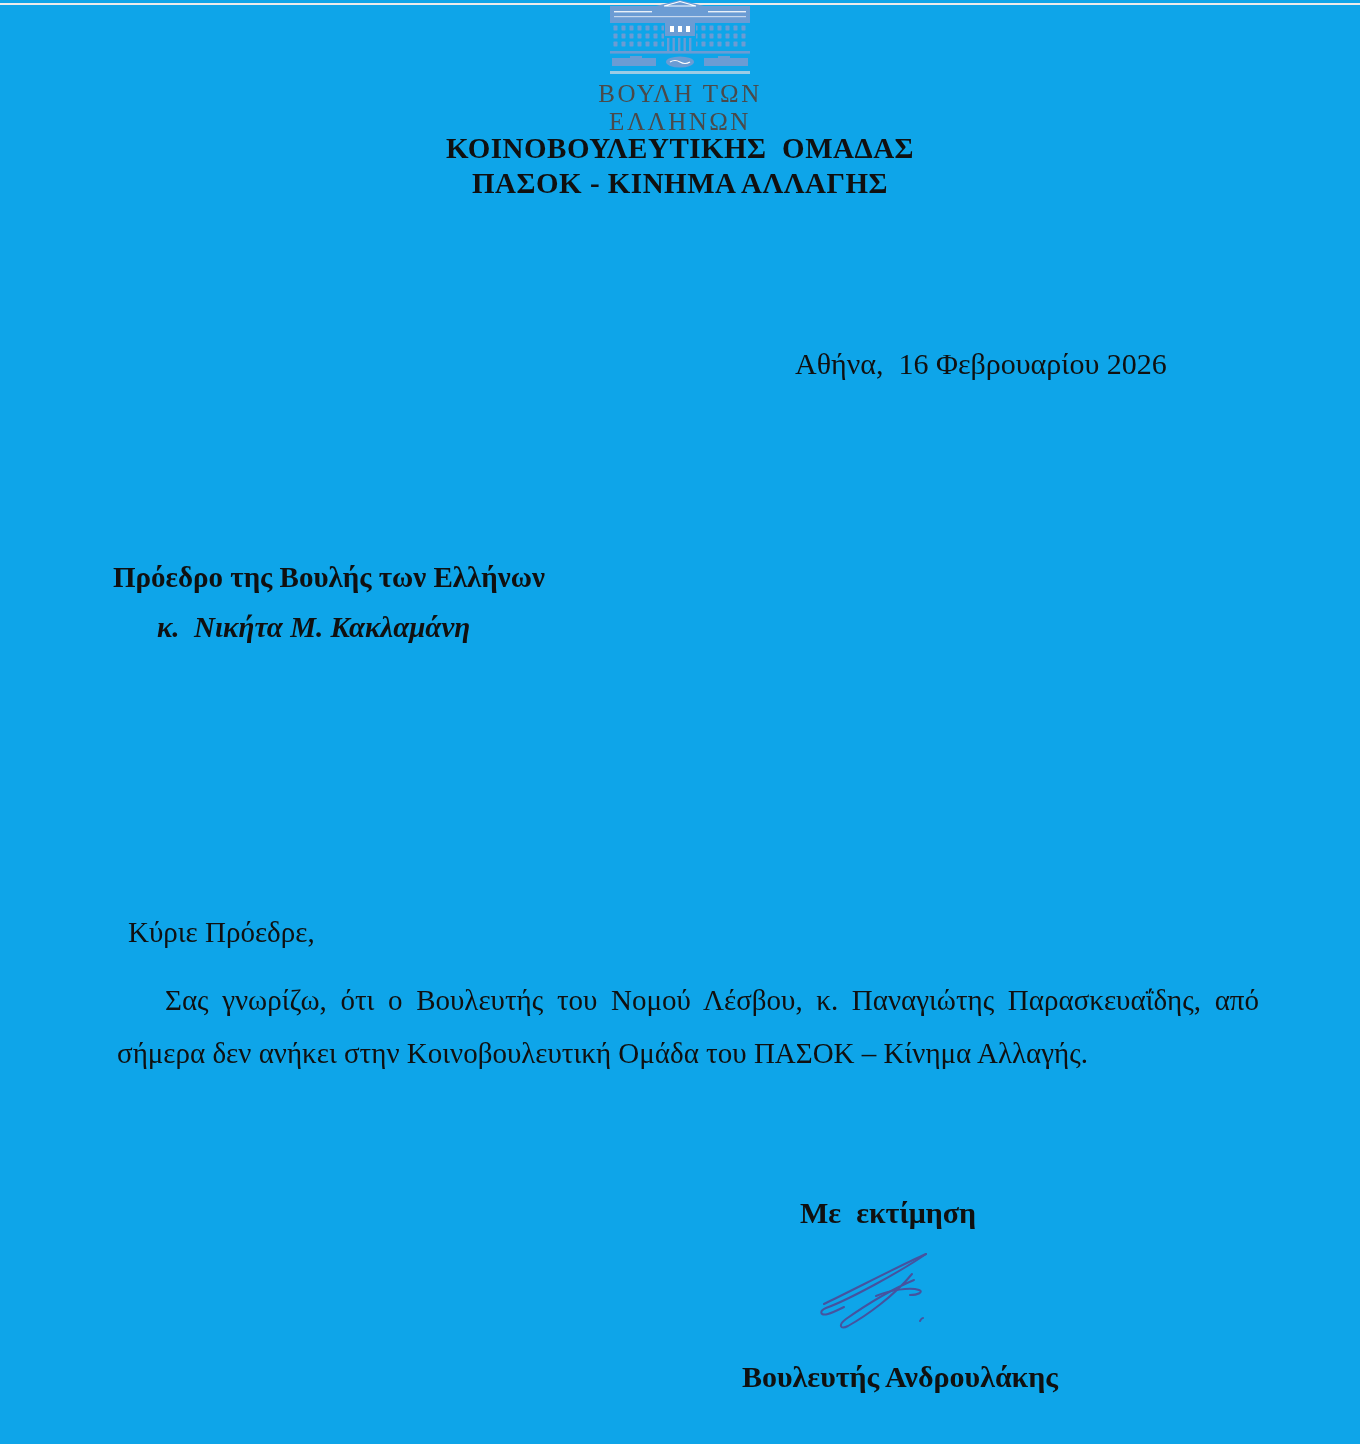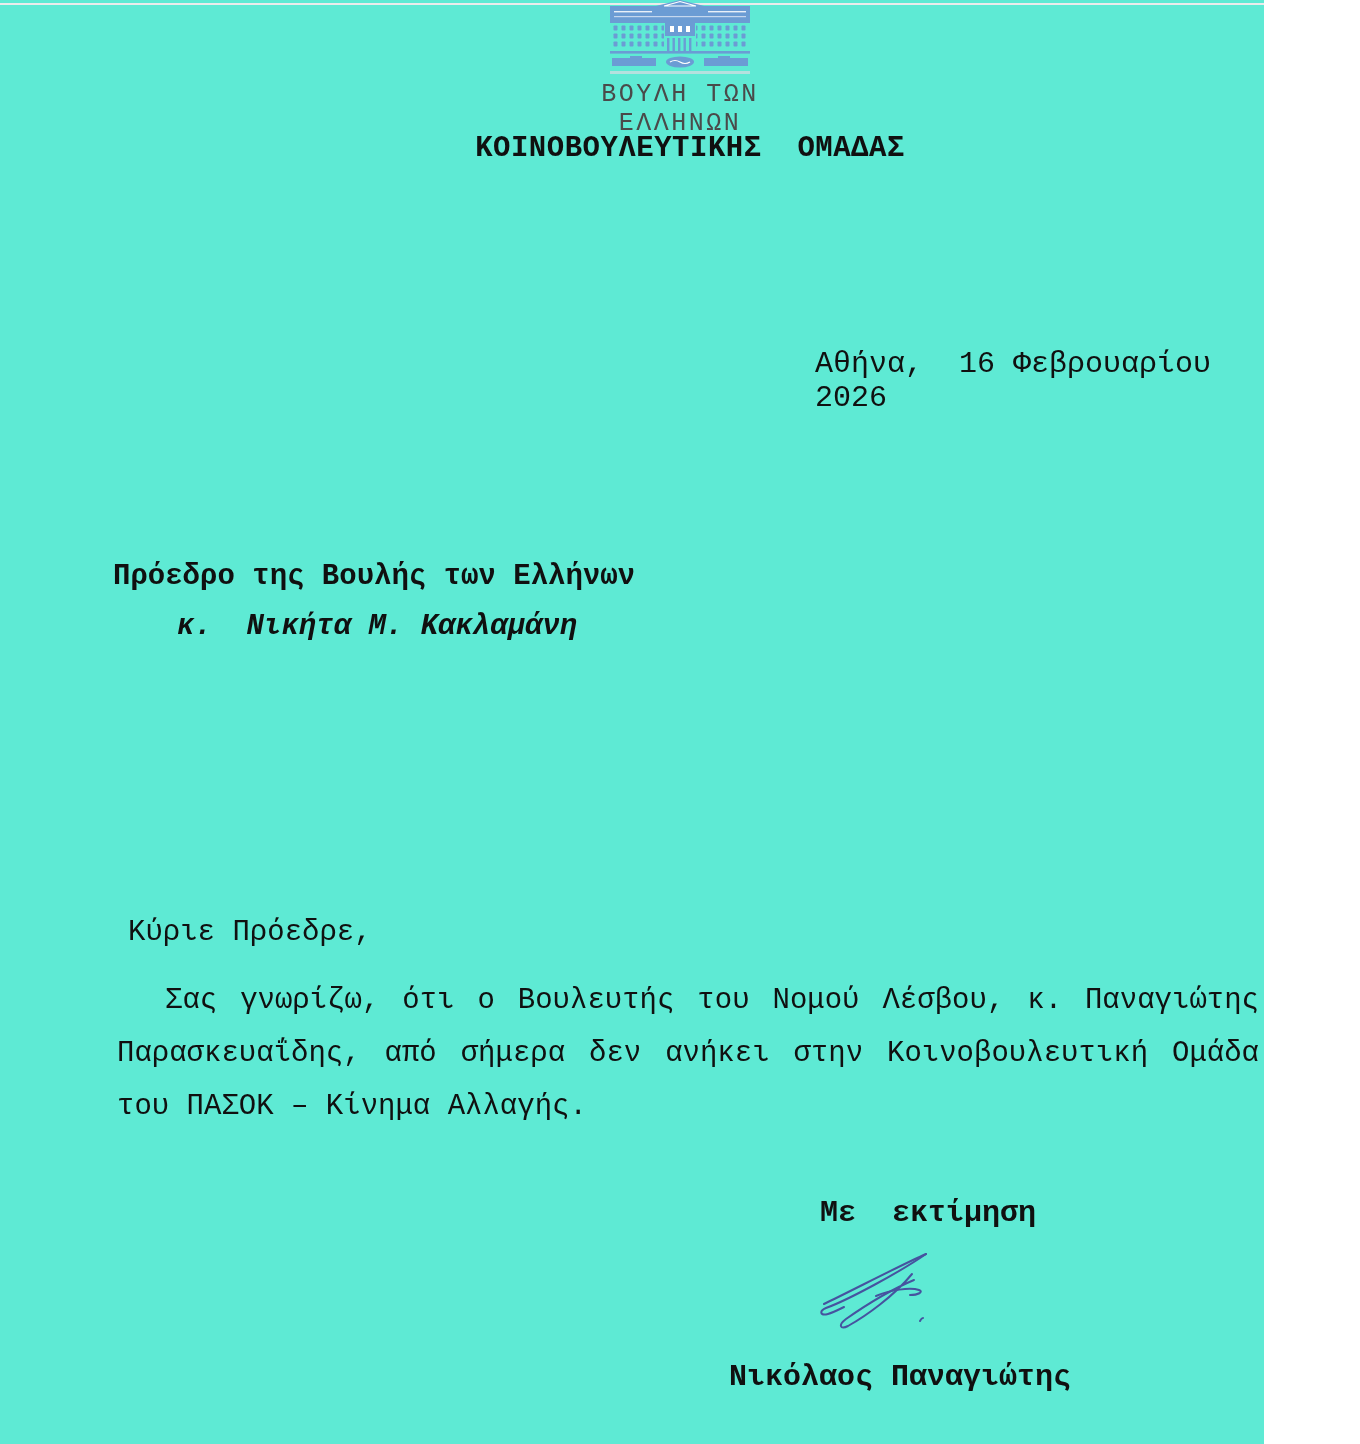--- a/index.html
+++ b/index.html
@@ -1,28 +1,28 @@
 <!DOCTYPE html>
 <html lang="el"><head>
 <meta charset="utf-8">
 <style>
   html,body{margin:0;padding:0;background:#ffffff;}
   .page{
     position:relative;
-    width:1264px;height:1444px;
-    background:#5eead4;
-    font-family:Liberation Mono, monospace;
+    width:1360px;height:1444px;
+    background:#0ea5e9;
+    font-family:Liberation Serif, serif;
     color:#111111;
     overflow:hidden;
   }
   .scanline{
     position:absolute;top:3px;left:0;width:100%;height:2px;
     background:#ebebeb;
   }
-  .prewrap{white-space:pre-wrap;padding-left:20px;}
+  .prewrap{white-space:pre-wrap;}
 
   
   .masthead{
     position:absolute;top:0;left:534px;width:292px;
     text-align:center;
   }
   .emblem{display:block;margin:0 auto;}
   .emblem-caption{
     margin-top:4px;
     font-size:25px;letter-spacing:2.5px;
@@ -117,20 +117,21 @@
       <ellipse cx="76" cy="62" rx="14" ry="5.5" fill="#6b9cd4"></ellipse>
       <path d="M66,62 q5,-3 10,0 q5,3 10,0" stroke="#ffffff" stroke-width="1.2" fill="none"></path>
 
       <rect x="6" y="71" width="140" height="3" fill="#d9dde3" opacity="0.7"></rect>
     </svg>
     <div class="emblem-caption">ΒΟΥΛΗ ΤΩΝ ΕΛΛΗΝΩΝ</div>
   </div>
 
   <div class="office-block">
     <div class="prewrap">ΚΟΙΝΟΒΟΥΛΕΥΤΙΚΗΣ  ΟΜΑΔΑΣ</div>
+    <div>ΠΑΣΟΚ - ΚΙΝΗΜΑ ΑΛΛΑΓΗΣ</div>
   </div>
 
   <div class="dateline prewrap">Αθήνα,  16 Φεβρουαρίου 2026</div>
 
   <div class="recipient">
     <div>Πρόεδρο της Βουλής των Ελλήνων</div>
     <div class="italic prewrap">κ.  Νικήτα Μ. Κακλαμάνη</div>
   </div>
 
   <div class="body-block">
@@ -143,15 +144,15 @@
   <svg class="signature" width="125" height="86" viewBox="0 0 125 86" aria-hidden="true">
     <g fill="none" stroke="#46539f" stroke-width="2" stroke-linecap="round">
       <path d="M6,56 C35,42 85,16 108,6"></path>
       <path d="M108,6 C82,24 30,52 8,60 C1,63 2,68 10,66 C14,65 20,62 26,59"></path>
       <path d="M58,48 C72,42 92,39 101,42 C106,44 100,47 92,47"></path>
       <path d="M94,26 C76,48 48,68 30,78 C22,82 20,77 28,71 C48,57 72,42 96,32"></path>
       <path d="M102,73 c1,-2 2,-3 3,-3"></path>
     </g>
   </svg>
 
-  <div class="signer">Νικόλαος Παναγιώτης</div>
+  <div class="signer">Βουλευτής Ανδρουλάκης</div>
 
 </div>
 
 </body></html>

